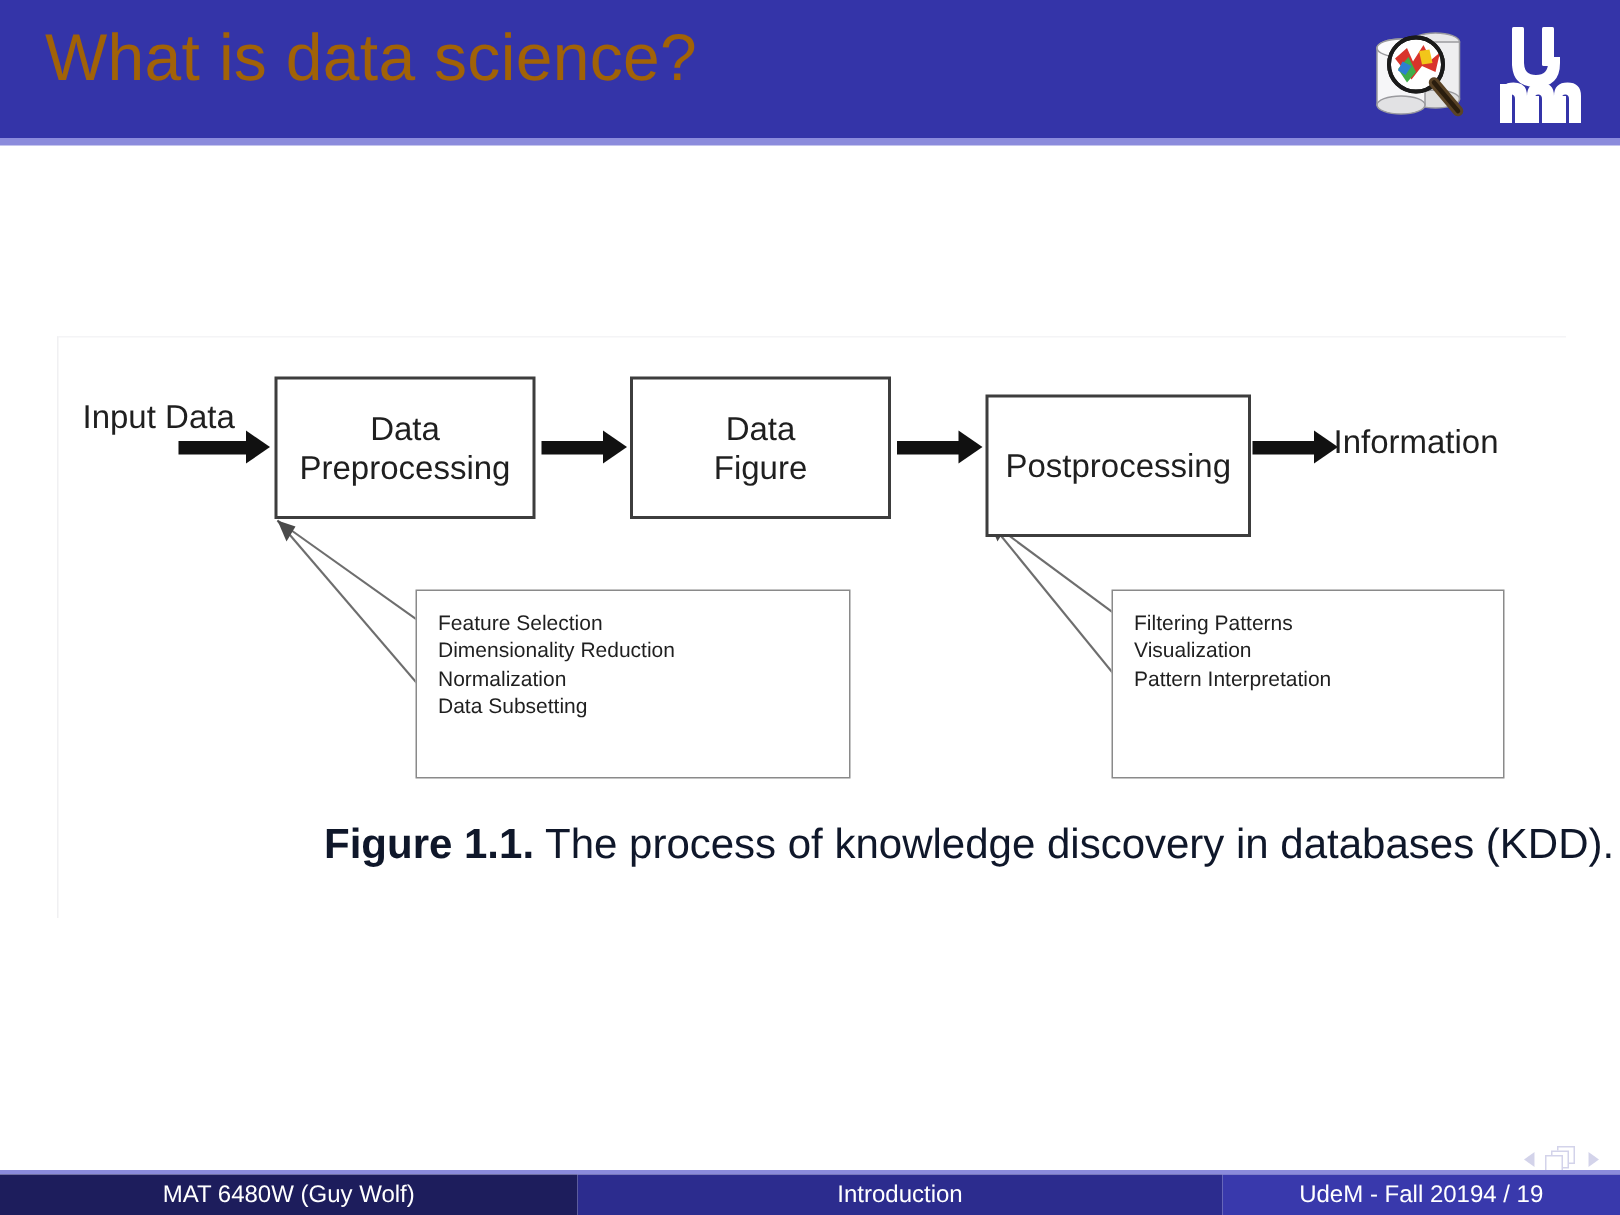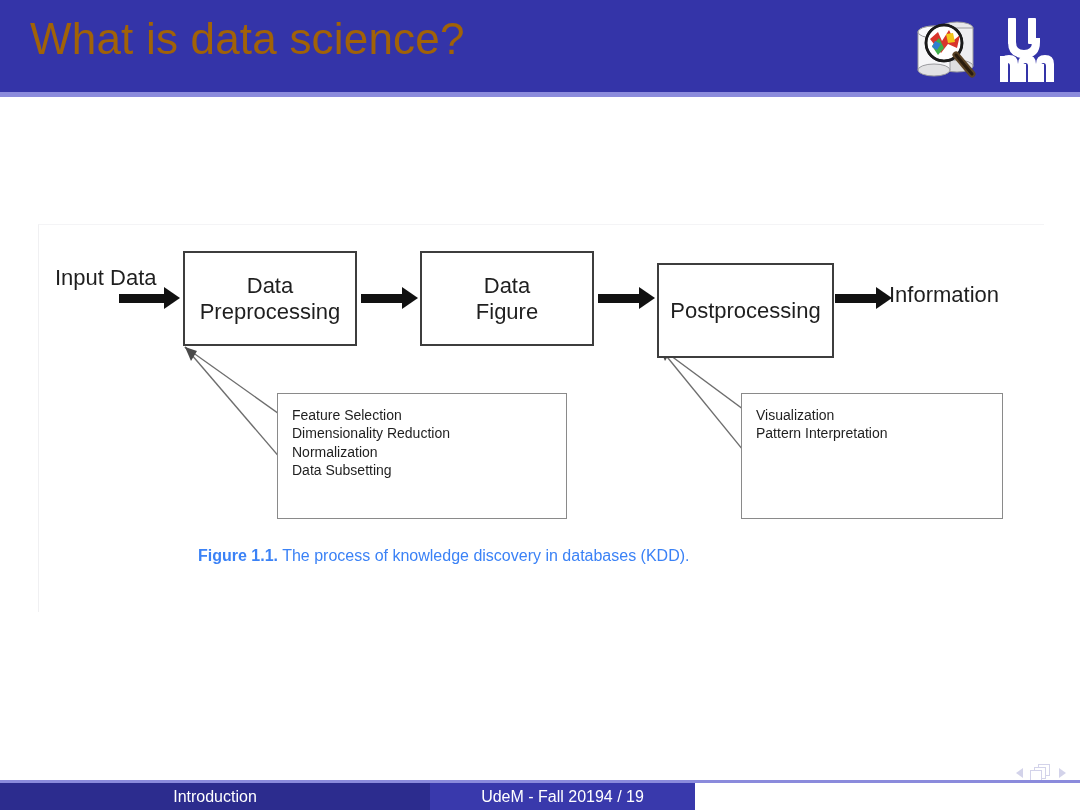--- a/index.html
+++ b/index.html
@@ -117,23 +117,23 @@
   #callout-right { left: 702px; top: 168px; width: 262px; height: 126px; }
 
   #leader-svg {
     position: absolute; left: 0; top: 0;
     width: 1006px; height: 388px;
     pointer-events: none;
   }
 
   #figure-caption {
     position: absolute;
-    left: 159px; top: 322px;
-    font-size: 16px;
-    color: #3b82f6;
+    left: 177px; top: 322px;
+    font-size: 28px;
+    color: #0f172a;
     white-space: nowrap;
   }
   #figure-caption .cap-strong { font-weight: 700; }
 
   
   #nav-symbols {
     position: absolute;
     right: 14px; bottom: 28px;
     display: flex;
     align-items: center;
@@ -271,20 +271,21 @@
     <div class="end-label" id="label-output">Information</div>
 
     <div class="callout" id="callout-left">
       <div>Feature Selection</div>
       <div>Dimensionality Reduction</div>
       <div>Normalization</div>
       <div>Data Subsetting</div>
     </div>
 
     <div class="callout" id="callout-right">
+      <div>Filtering Patterns</div>
       <div>Visualization</div>
       <div>Pattern Interpretation</div>
     </div>
 
     <div id="figure-caption">
       <span class="cap-strong">Figure 1.1.</span>
       <span>The process of knowledge discovery in databases (KDD).</span>
     </div>
 
   </div>
@@ -294,20 +295,21 @@
     <div id="nav-frames">
       <i></i>
       <i></i>
       <i></i>
     </div>
     <div class="nav-tri" id="nav-next"></div>
   </div>
 
   <div id="footer-top-edge"></div>
   <div id="footer">
+    <div class="footer-seg" id="footer-author">MAT 6480W  (Guy Wolf)</div>
     <div class="footer-seg" id="footer-section">Introduction</div>
     <div class="footer-seg" id="footer-meta">
       <span>UdeM - Fall 2019</span>
       <span>4 / 19</span>
     </div>
   </div>
 
 </div>
 
 </body></html>

